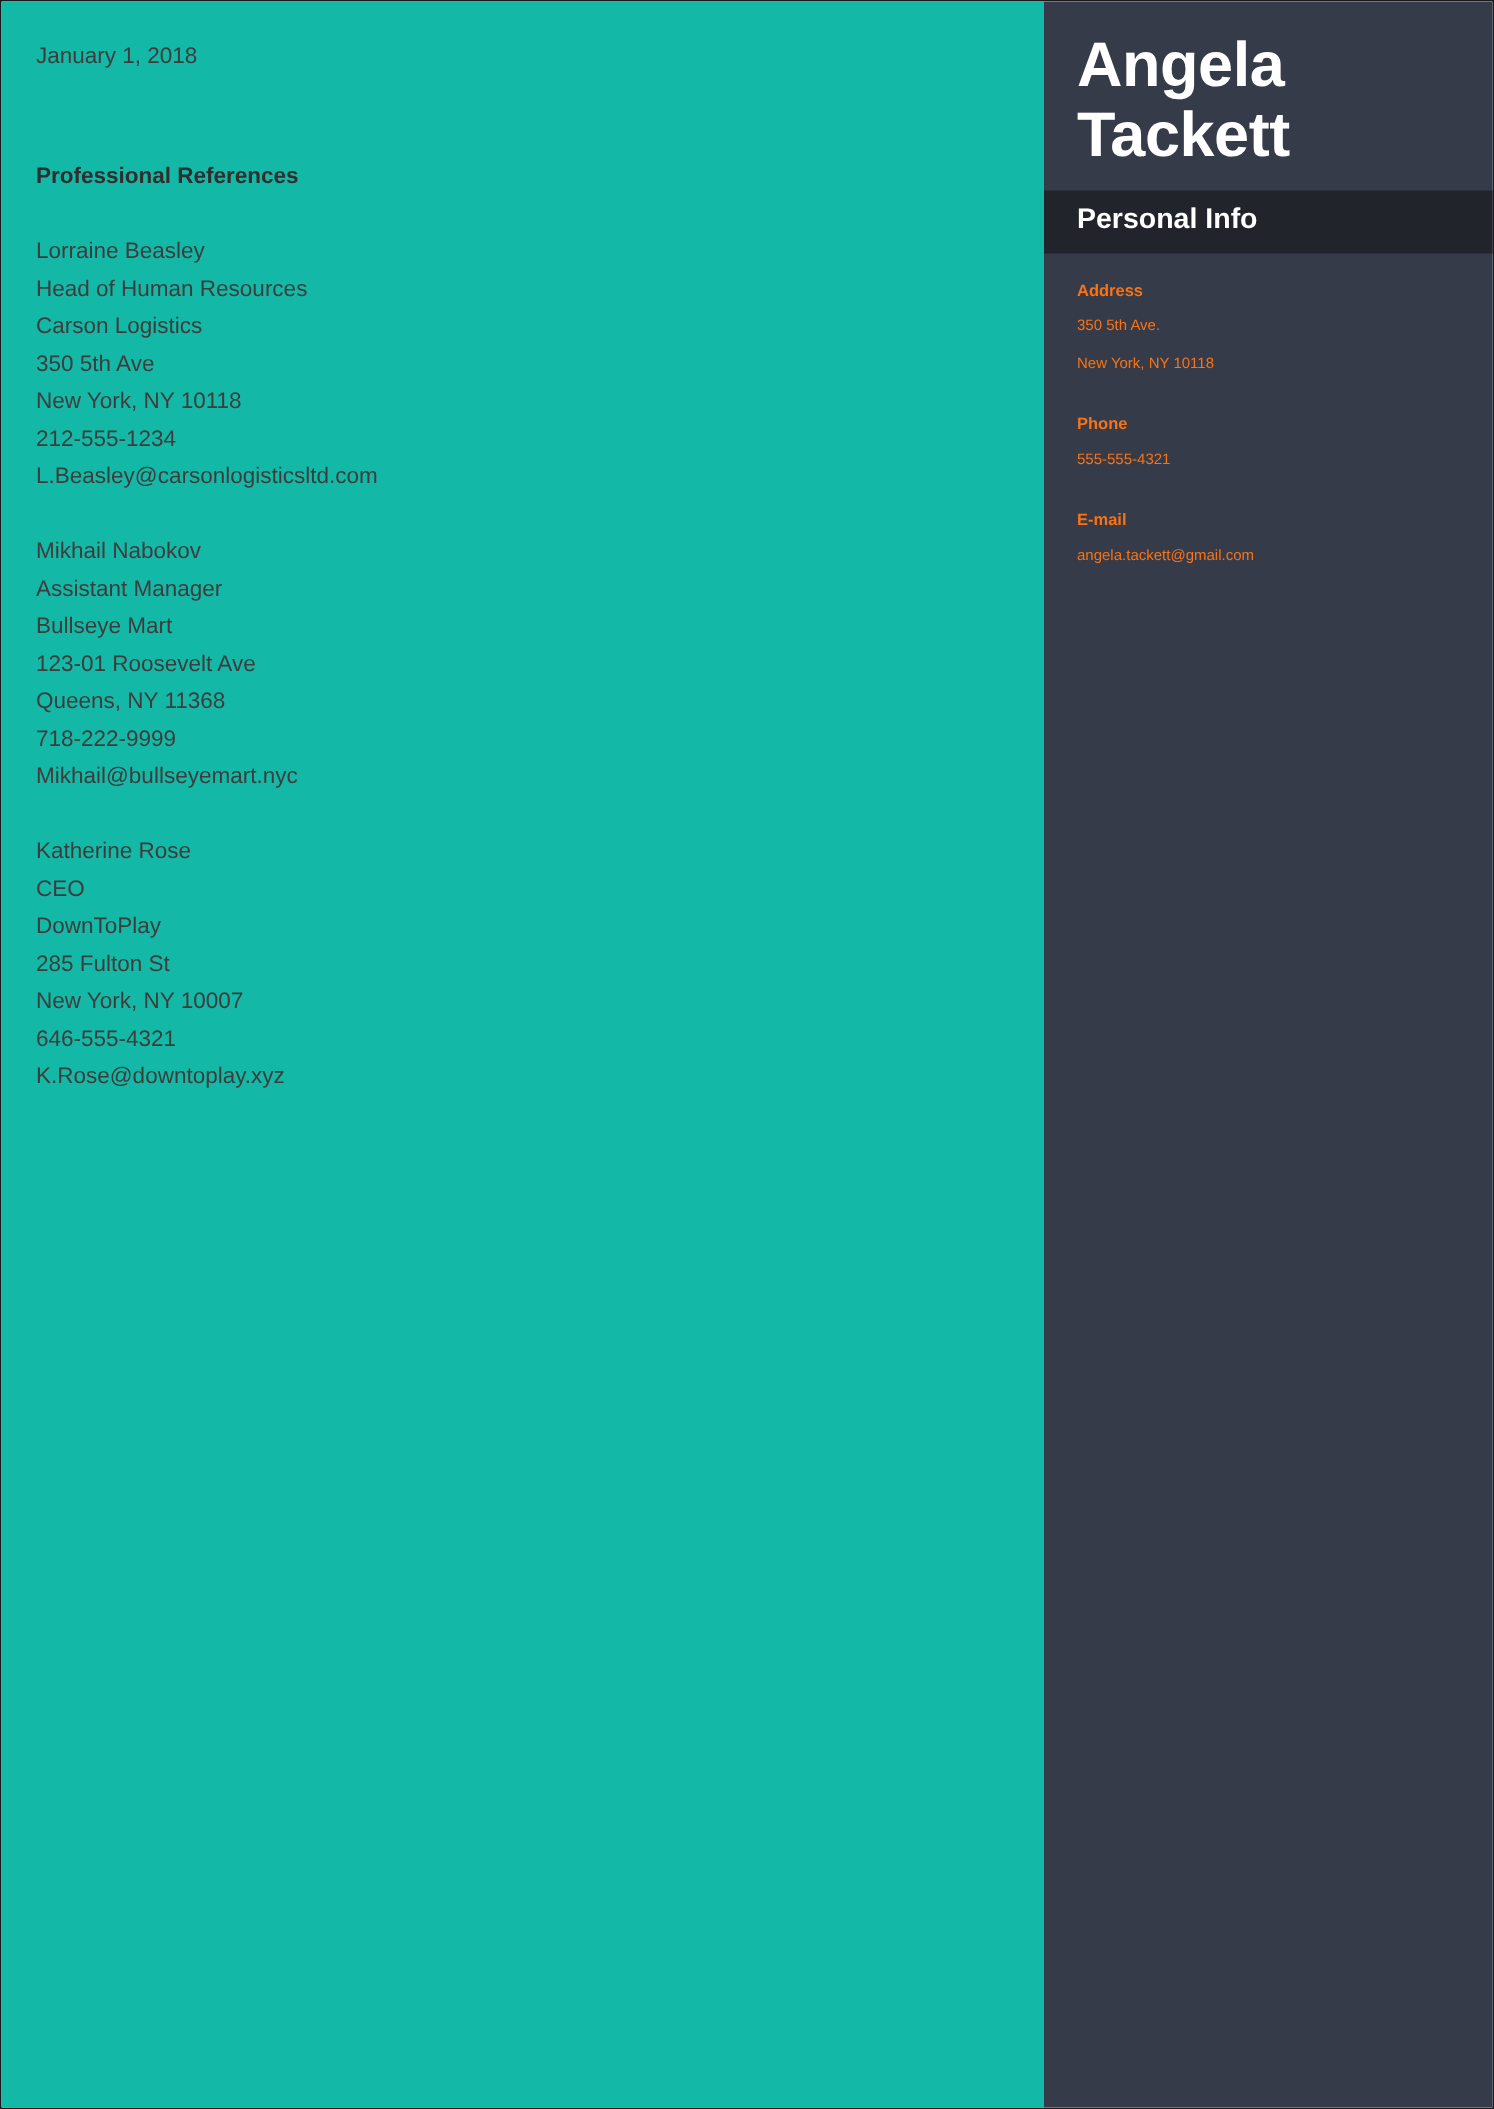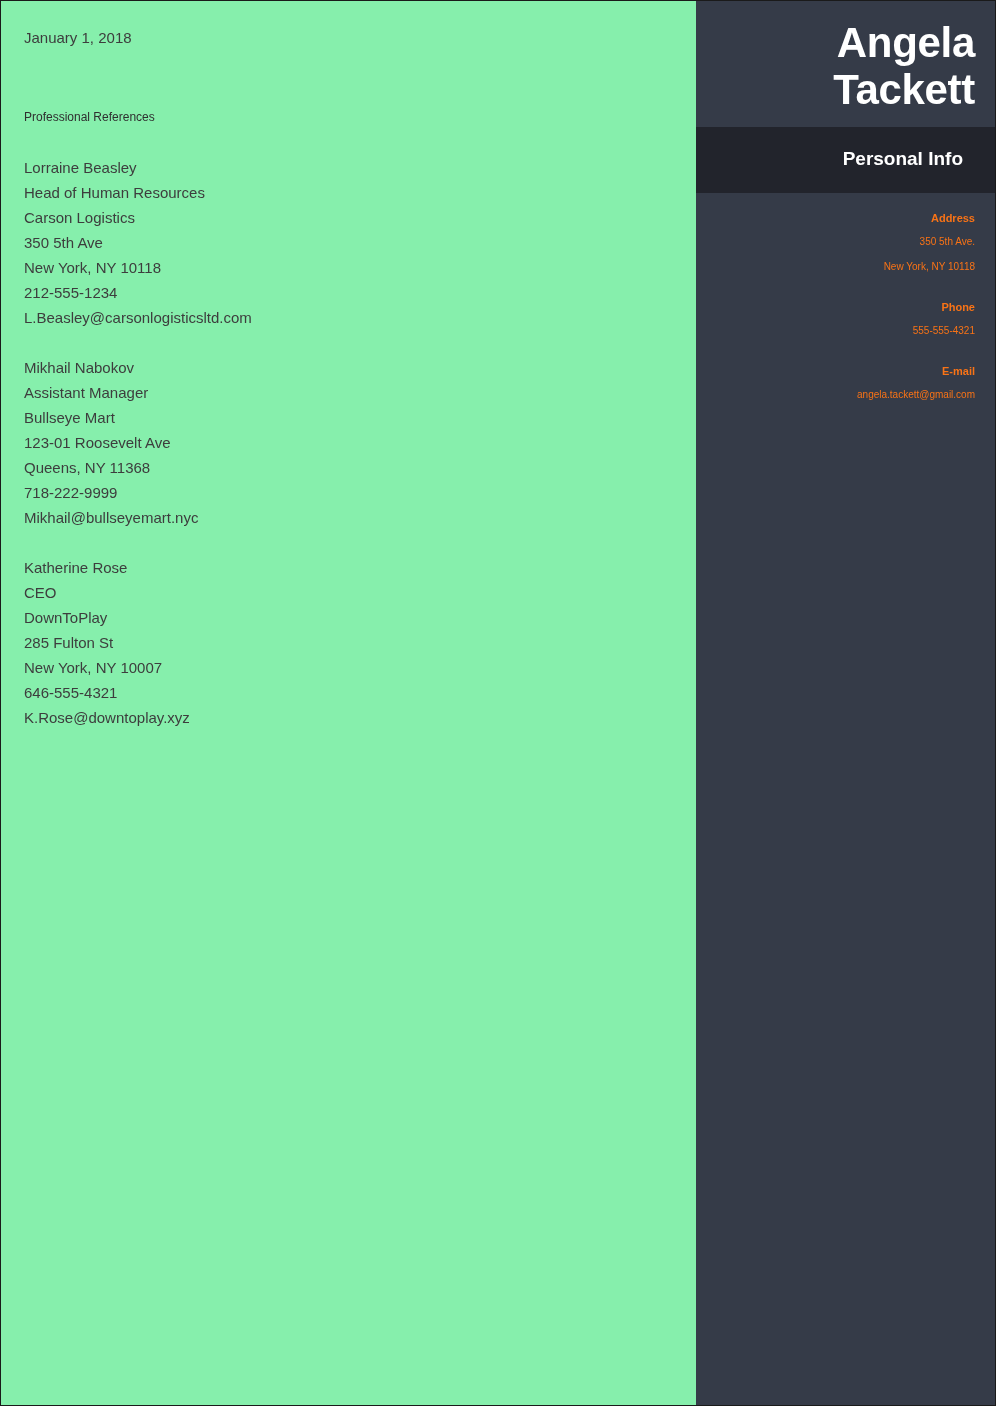--- a/index.html
+++ b/index.html
@@ -20,57 +20,56 @@
     background: #ffffff;
     overflow: hidden;
     display: flex;
   }
   
   .main-col {
     width: 695px;
     flex: 0 0 695px;
     box-sizing: border-box;
     padding: 24px 30px 0 23px;
-    background: #86efac;
+    background: #14b8a6;
   }
   .line {
     font-size: 15px;
     line-height: 25px;
     color: #3d3d3d;
     white-space: pre;
   }
   .line.bold {
     font-weight: bold;
     color: #2f2f2f;
   }
   .date-line {
     font-size: 15px;
     line-height: 25px;
     color: #3d3d3d;
   }
   .gap-sm { height: 15px; }
   .gap-md { height: 40px; }
   .gap-block { height: 25px; }
   .section-title {
-    font-size: 12px;
-    font-weight: normal;
+    font-size: 15px;
+    font-weight: bold;
     line-height: 25px;
     color: #2f2f2f;
   }
   .ref-block { margin: 0; }
 
   
   .sidebar {
     width: 301px;
     flex: 0 0 301px;
     box-sizing: border-box;
     background: #353b48;
     display: flex;
     flex-direction: column;
-    text-align: right;
   }
   .sidebar-head {
     padding: 18px 22px 14px 22px;
   }
   .cand-name {
     font-size: 42px;
     line-height: 47px;
     font-weight: bold;
     color: #ffffff;
     letter-spacing: -0.3px;
@@ -85,21 +84,21 @@
   }
   .band {
     background: #22242c;
     padding: 7px 22px 9px 22px;
   }
   .band-title {
     font-size: 19px;
     line-height: 26px;
     font-weight: bold;
     color: #ffffff;
-    margin: 12px;
+    margin: 0;
   }
   .sidebar-body {
     padding: 14px 22px 0 22px;
     flex: 1 1 auto;
   }
   .info-group { margin-bottom: 17px; }
   .info-label {
     font-size: 11px;
     line-height: 22px;
     font-weight: bold;

